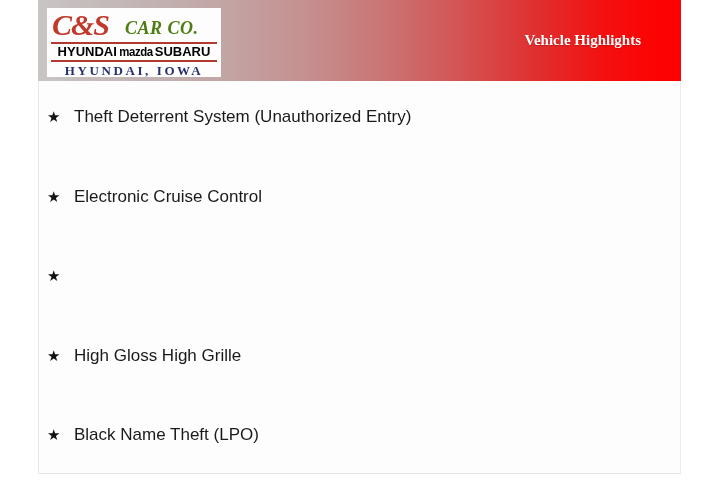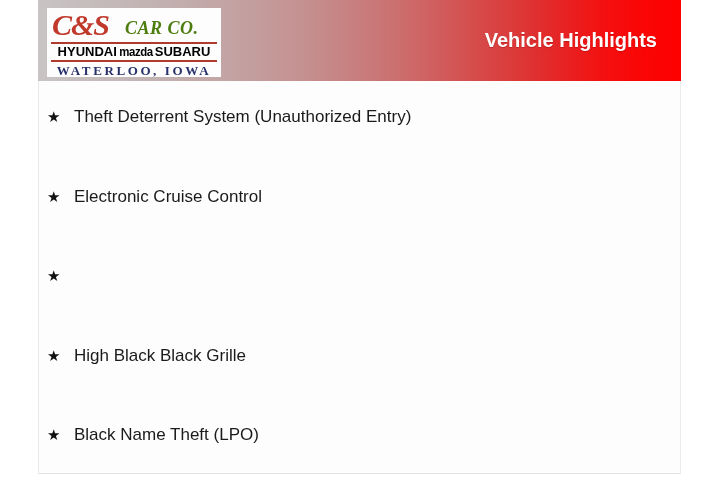--- a/index.html
+++ b/index.html
@@ -140,25 +140,25 @@
     line-height: 15px;
     color: #28306b;
     text-align: center;
     letter-spacing: 2.6px;
     white-space: nowrap;
   }
 
   
   #header-title {
     position: absolute;
-    right: 24px;
+    right: 40px;
     top: 30px;
-    font-family: Liberation Sans, sans-serif;
-    font-weight: bold;
-    font-size: 20px;
+    font-family: Liberation Serif, serif;
+    font-weight: bold;
+    font-size: 15px;
     line-height: 20px;
     color: #ffffff;
     text-shadow: 0 1px 1px rgba(120,0,0,0.35);
     white-space: nowrap;
   }
 
   
   #highlights-list {
     position: absolute;
     left: 47px;
@@ -203,38 +203,38 @@
   </div>
 
   <div id="logo-box">
     <div class="logo-top-row">
       <span class="logo-cs">C&amp;S</span>
       <span class="logo-carco">CAR CO.</span>
     </div>
     <div class="logo-rule" id="logo-rule-top"></div>
     <div class="logo-brands"><span>HYUNDAI</span><span class="mz">mazda</span><span>SUBARU</span></div>
     <div class="logo-rule" id="logo-rule-bot"></div>
-    <div class="logo-city">WATERLOO, IOWA</div>
+    <div class="logo-city">HYUNDAI, IOWA</div>
   </div>
 
   <ul id="highlights-list">
     <li class="highlight-item">
       <span class="bullet-star">★</span>
       <span class="item-label">Theft Deterrent System (Unauthorized Entry)</span>
     </li>
     <li class="highlight-item">
       <span class="bullet-star">★</span>
       <span class="item-label">Electronic Cruise Control</span>
     </li>
     <li class="highlight-item">
       <span class="bullet-star">★</span>
     </li>
     <li class="highlight-item">
       <span class="bullet-star">★</span>
-      <span class="item-label">High Black Black Grille</span>
+      <span class="item-label">High Gloss High Grille</span>
     </li>
     <li class="highlight-item">
       <span class="bullet-star">★</span>
       <span class="item-label">Black Name Theft (LPO)</span>
     </li>
   </ul>
 
 </div>
 
 </body></html>

